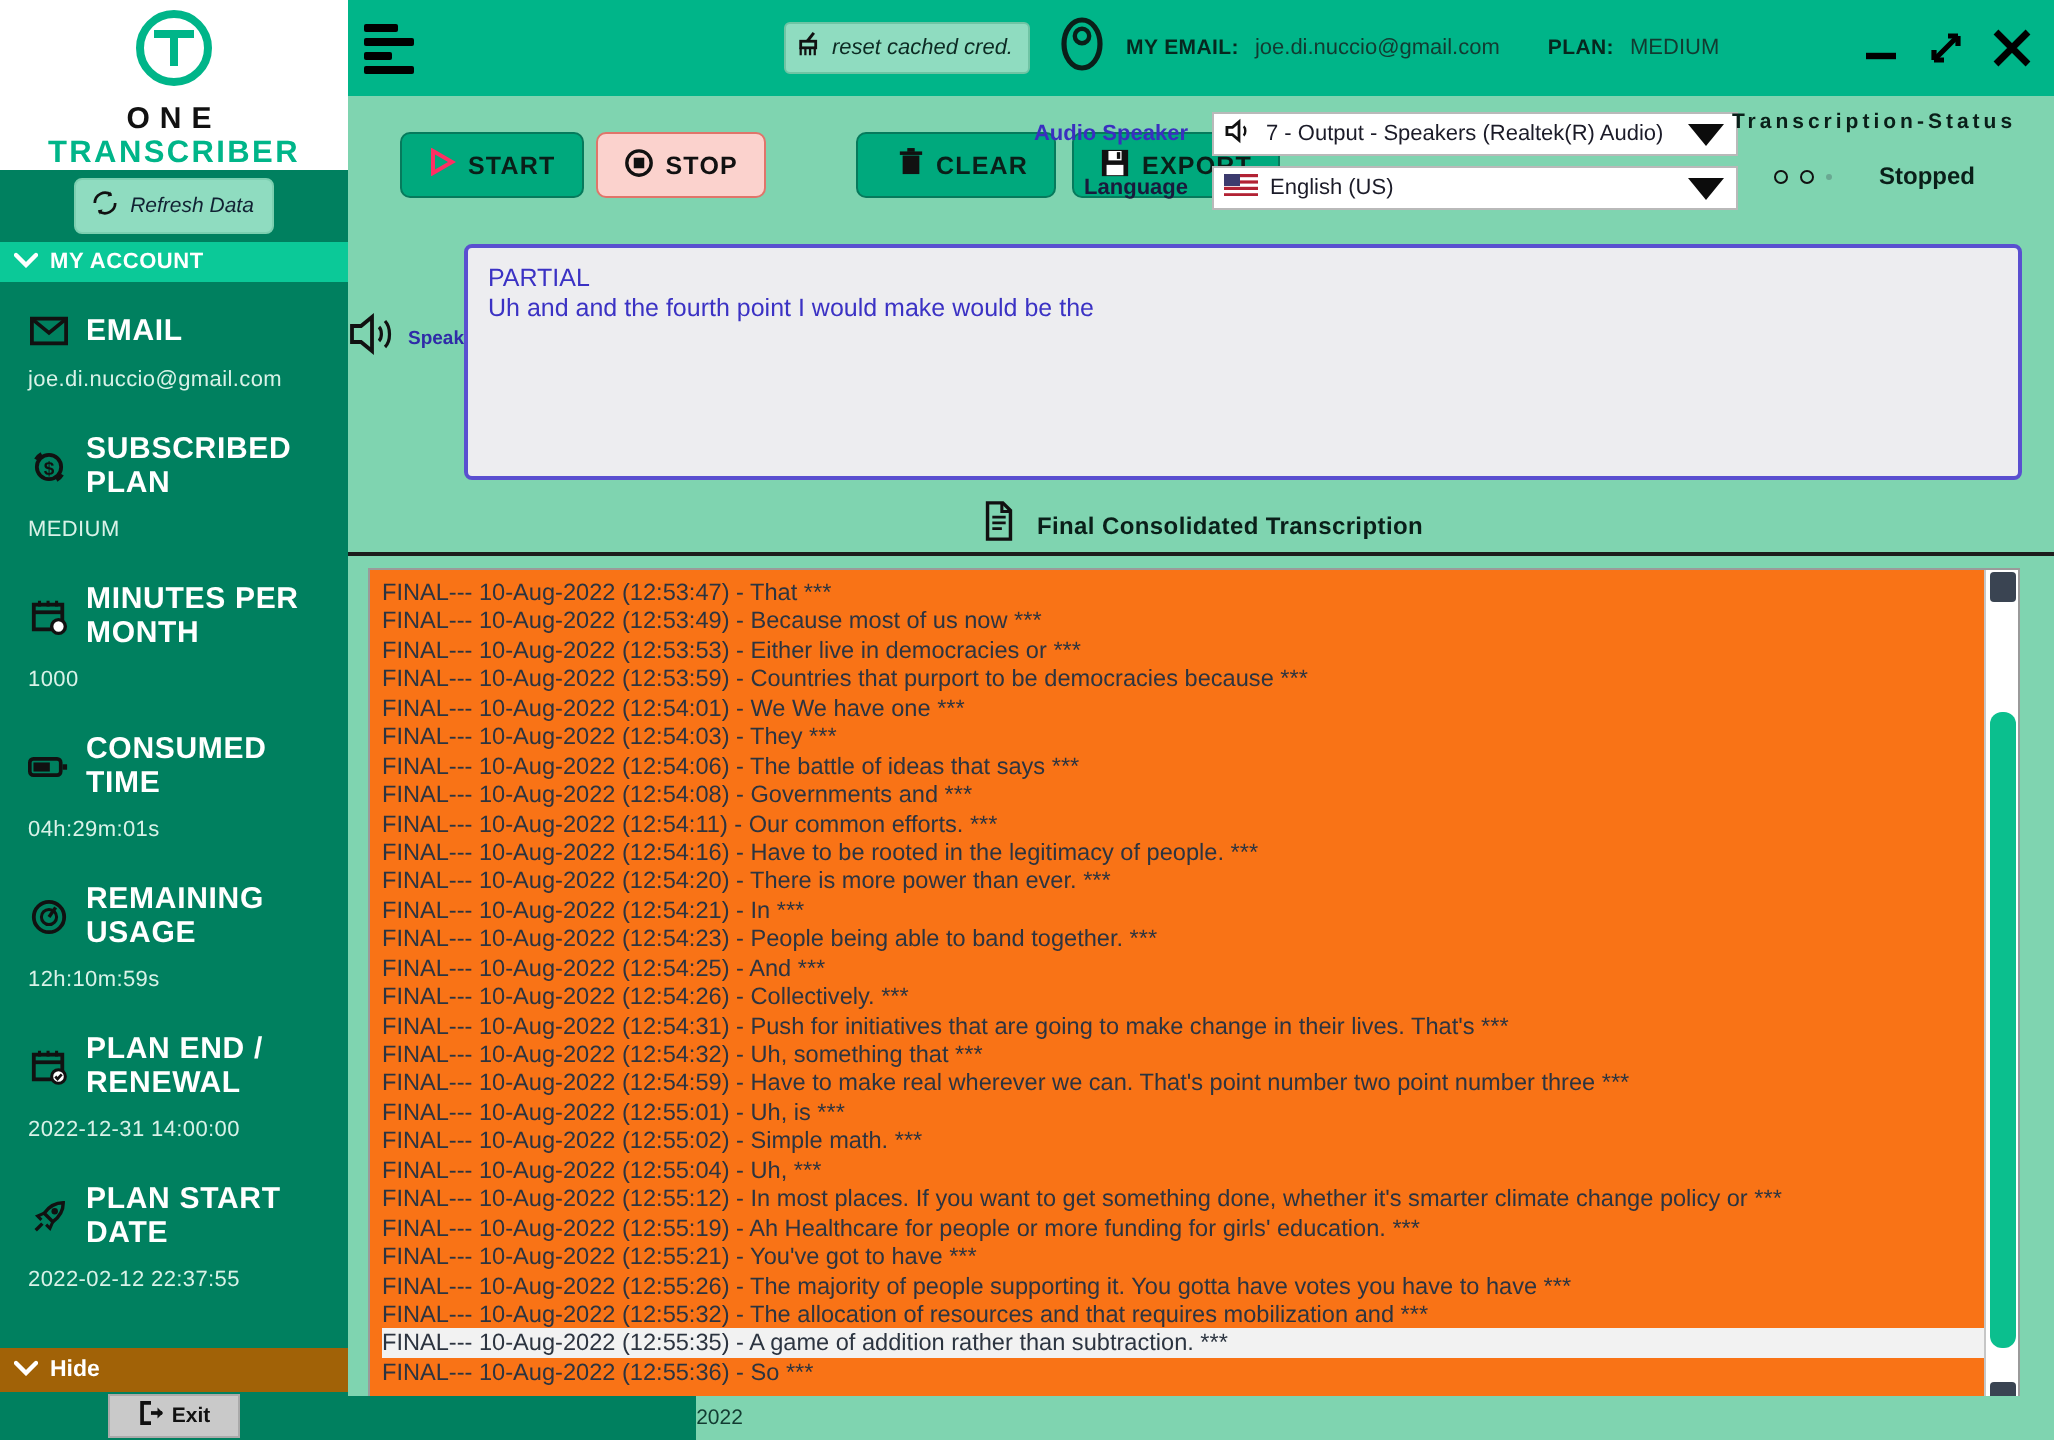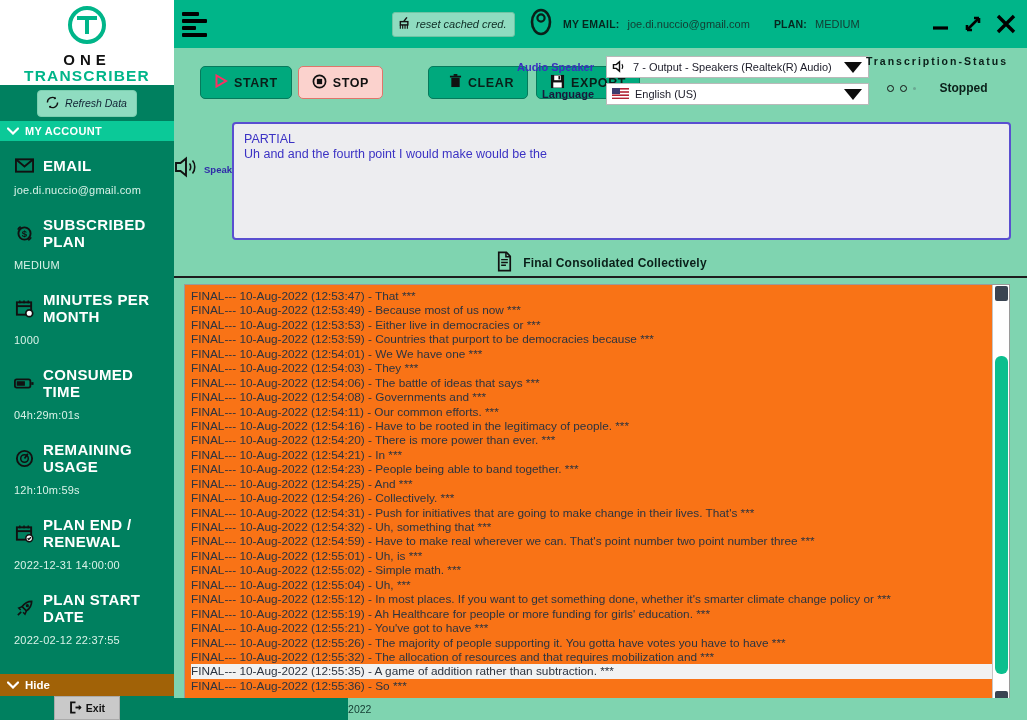--- a/index.html
+++ b/index.html
@@ -79,21 +79,21 @@
   .hide-row {
     background: #a16207;
     height: 22px;
     display: flex; align-items: center; gap: 6px;
     padding-left: 7px;
     font-size: 11.5px; font-weight: bold; color: #ffffff;
     cursor: pointer;
   }
   .exit-wrap {
     height: 24px; background: #00805f;
-    display: flex; justify-content: center;
+    display: flex; align-items: center; justify-content: center;
   }
   .exit-btn {
     background: #c9c9c9; border: 1px solid #aaa;
     padding: 2px 14px;
     display: flex; align-items: center; gap: 4px;
     font-size: 10.5px; font-weight: bold; color: #111;
     cursor: pointer;
   }
   .chev { display: inline-block; }
 
@@ -612,21 +612,21 @@
     </div>
 
     <div class="final-head">
       <span>
         <svg width="21" height="21" viewBox="0 0 22 22">
           <path d="M5 1.5h8l4 4v15H5z" fill="none" stroke="#111" stroke-width="1.8"></path>
           <path d="M12.5 1.8v4.2h4.2" fill="none" stroke="#111" stroke-width="1.6"></path>
           <path d="M7.5 9h7M7.5 12h7M7.5 15h5" stroke="#111" stroke-width="1.5"></path>
         </svg>
       </span>
-      <span class="final-head-text">Final Consolidated Collectively</span>
+      <span class="final-head-text">Final Consolidated Transcription</span>
     </div>
 
     <div class="final-wrap">
       <div class="final-list" id="final-list">
           <div class="ln">FINAL--- 10-Aug-2022 (12:53:47) - That ***</div>
           <div class="ln">FINAL--- 10-Aug-2022 (12:53:49) - Because most of us now ***</div>
           <div class="ln">FINAL--- 10-Aug-2022 (12:53:53) - Either live in democracies or ***</div>
           <div class="ln">FINAL--- 10-Aug-2022 (12:53:59) - Countries that purport to be democracies because ***</div>
           <div class="ln">FINAL--- 10-Aug-2022 (12:54:01) - We We have one ***</div>
           <div class="ln">FINAL--- 10-Aug-2022 (12:54:03) - They ***</div>

